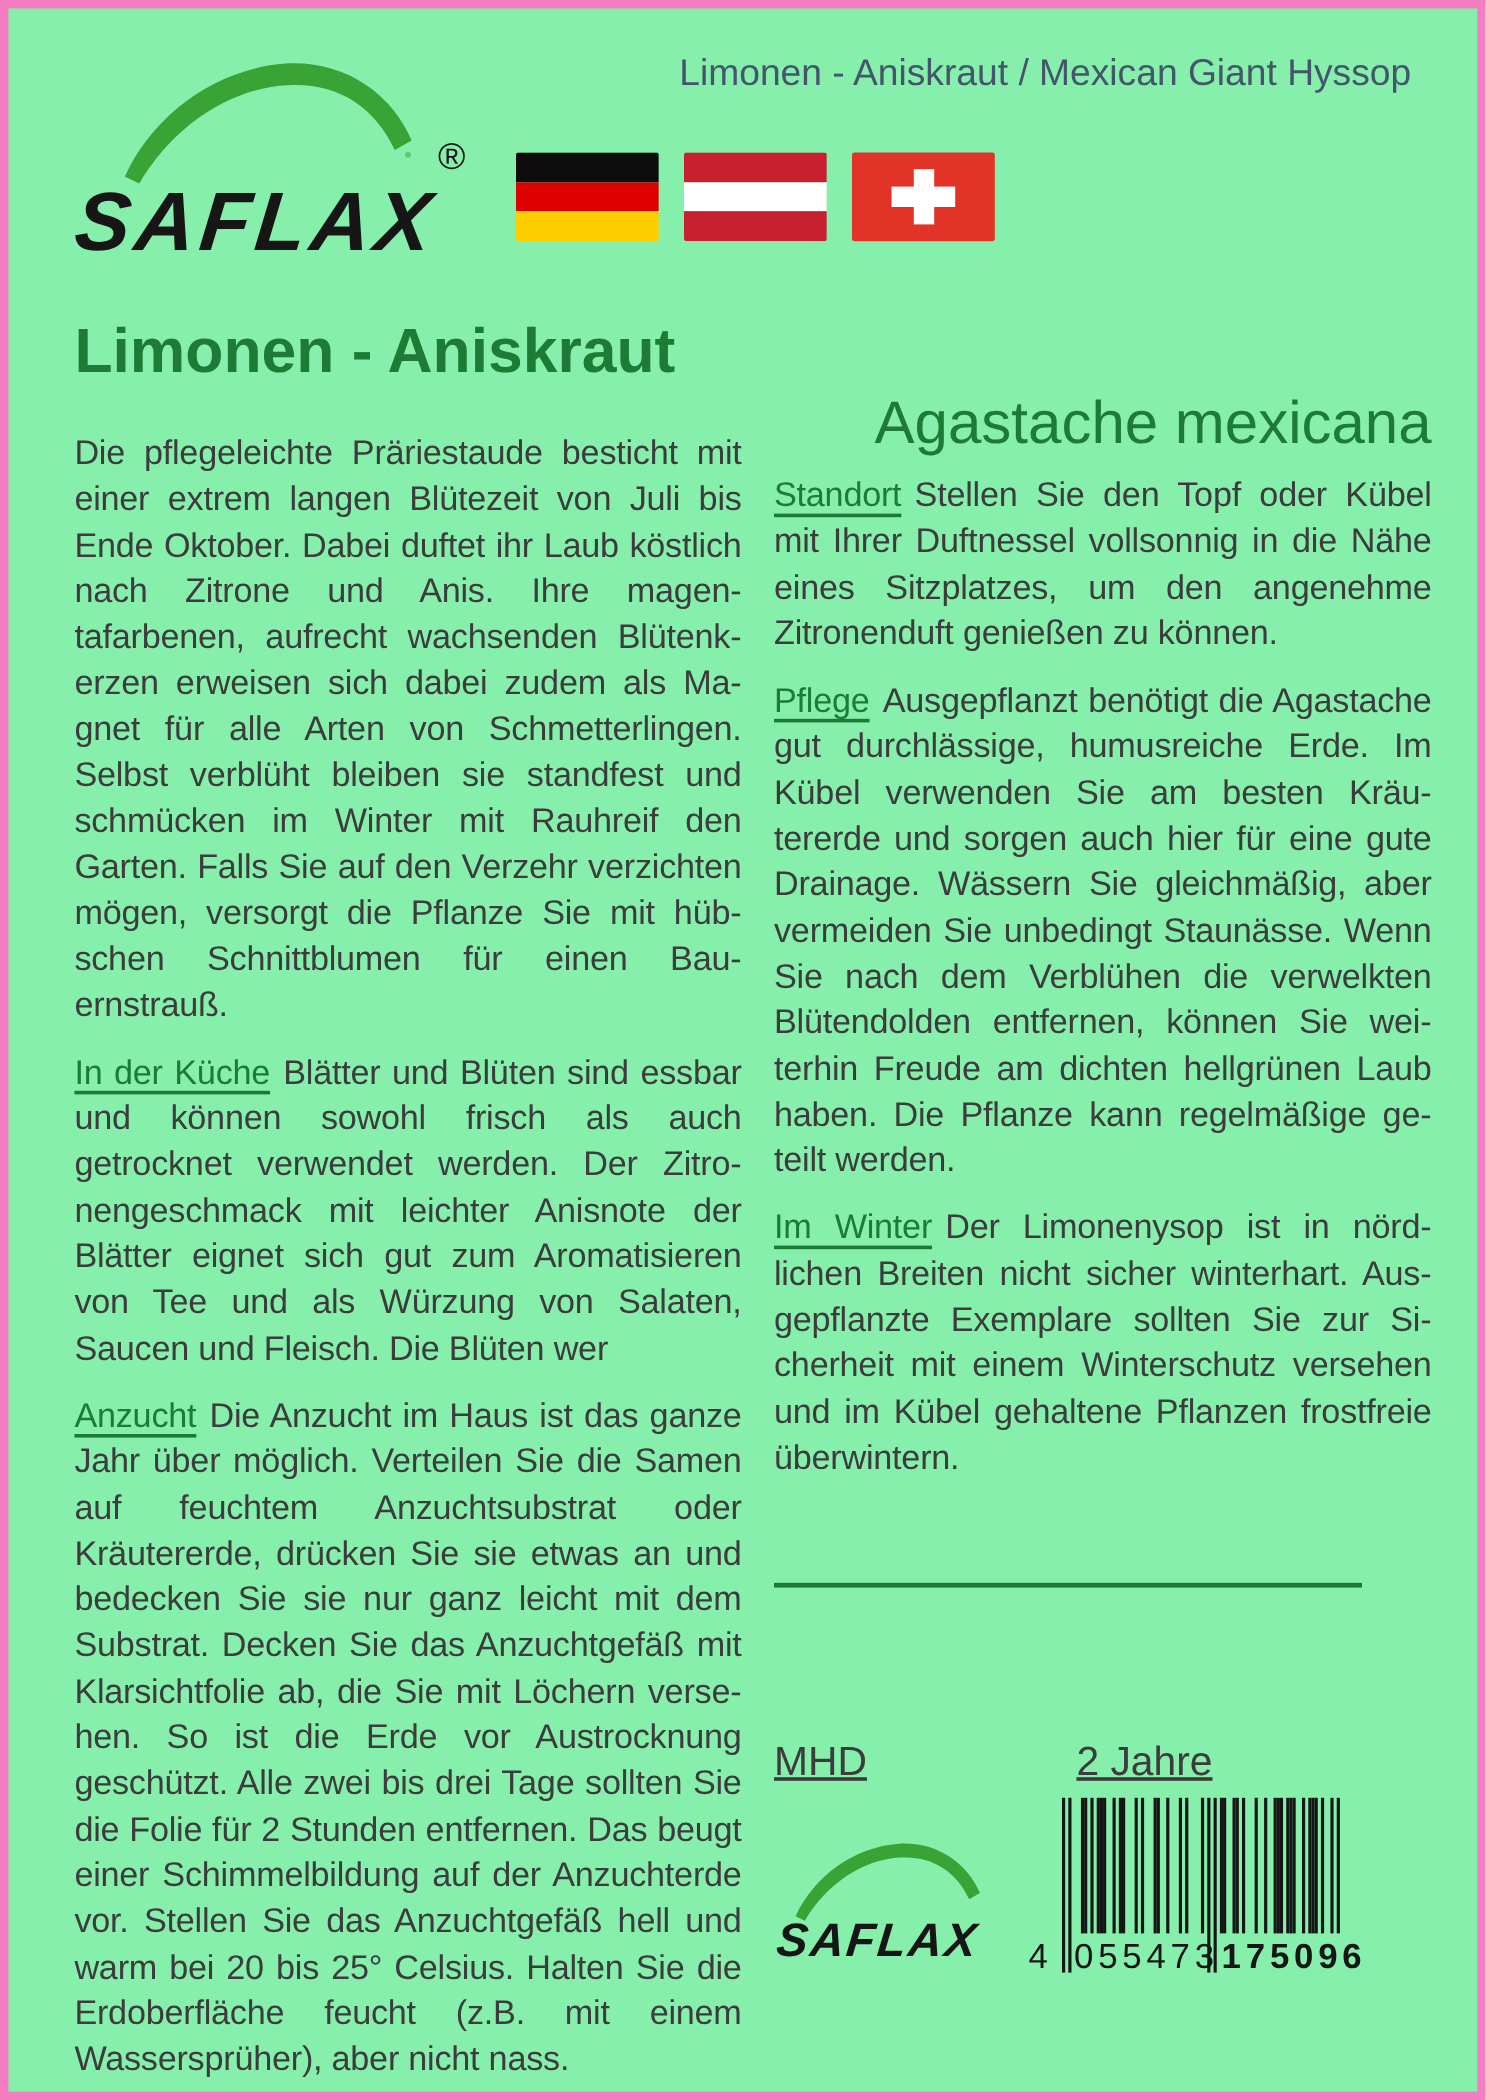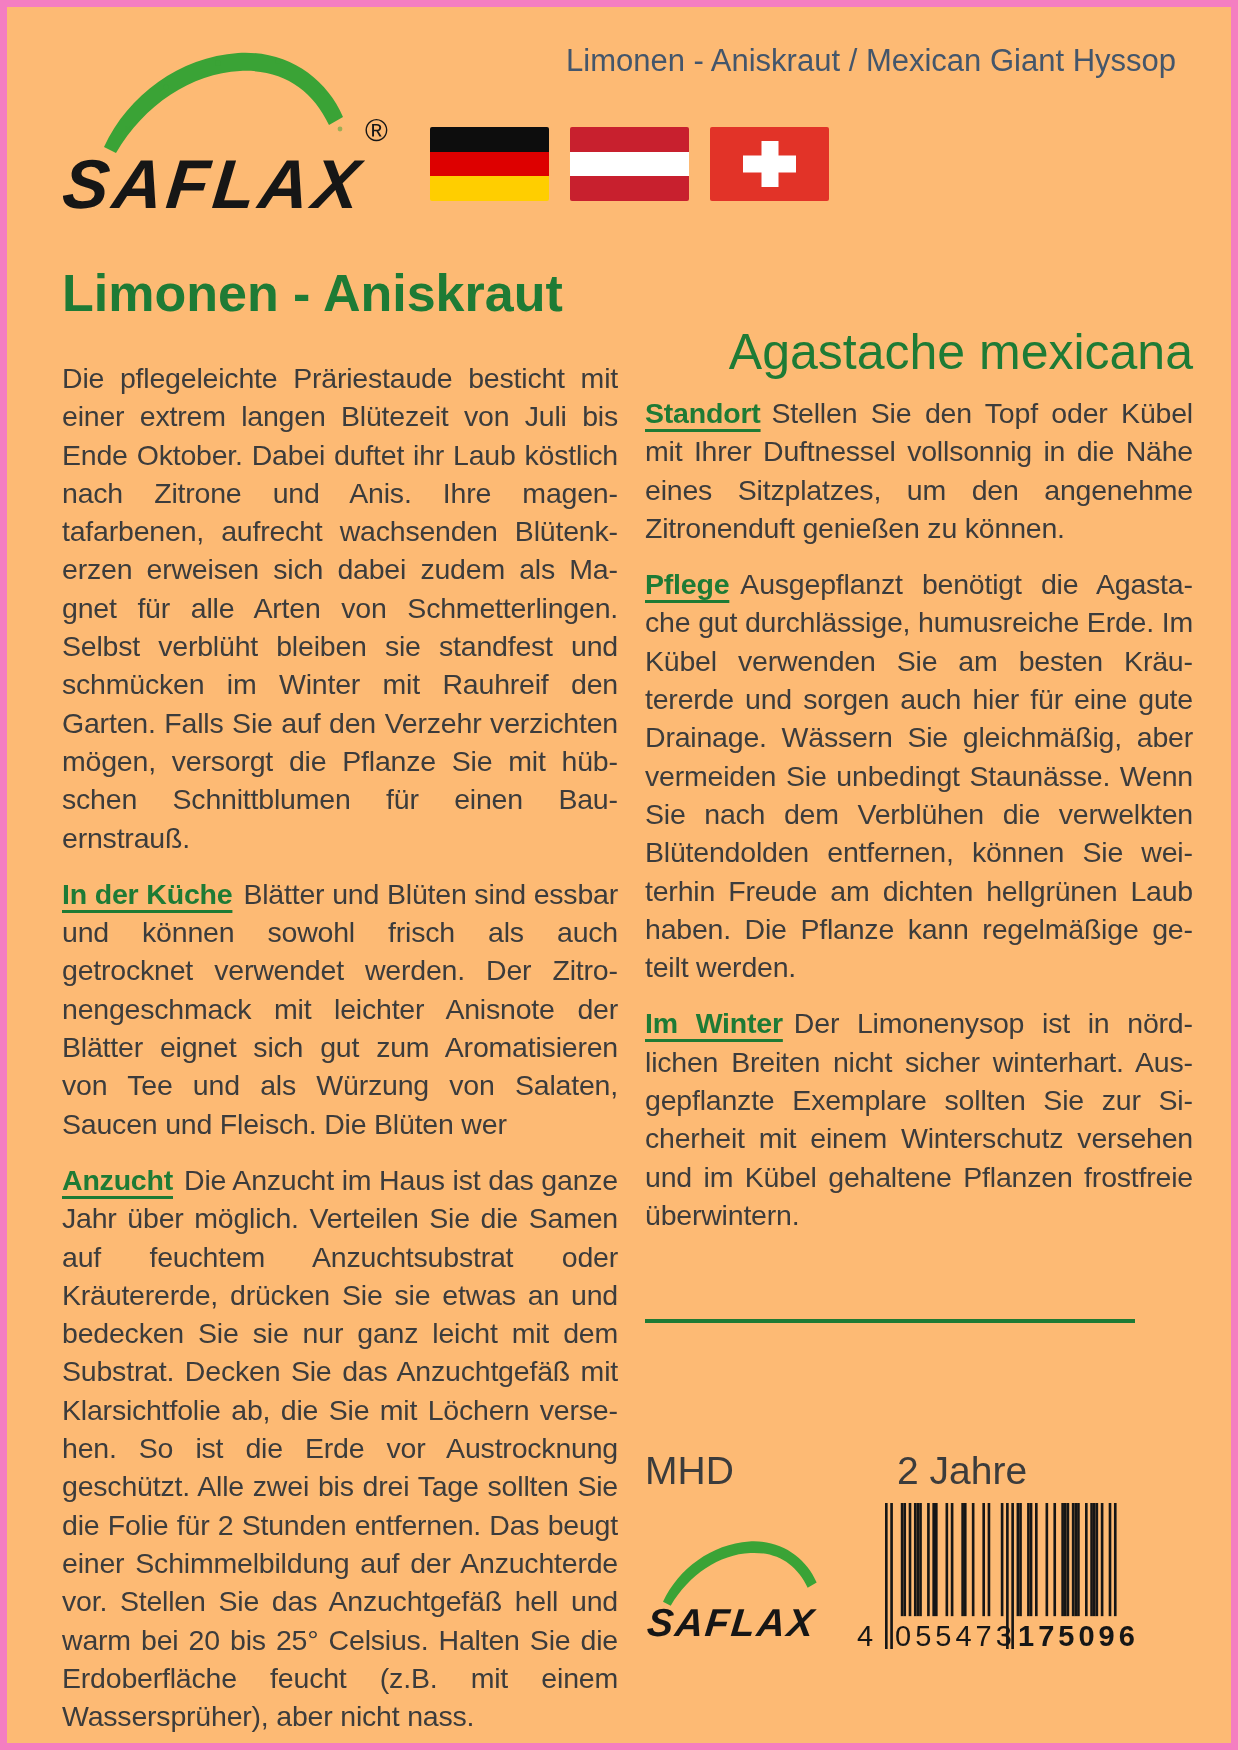--- a/index.html
+++ b/index.html
@@ -8,21 +8,21 @@
     --pink:#f47ec1;
     --logo-green:#3aa336;
     --ink:#3c3c3c;
   }
   html,body{margin:0;padding:0;background:#fff;}
   .page{
     position:relative;
     width:1238px;height:1750px;
     box-sizing:border-box;
     border:7px solid var(--pink);
-    background:#fdba74;
+    background:#86efac;
     font-family:"Liberation Sans",sans-serif;
     color:var(--ink);
     overflow:hidden;
   }
 
   
   .header-title{
     position:absolute;top:36px;right:55px;
     font-size:31px;color:var(--slate);
   }
@@ -64,31 +64,31 @@
     color:var(--green);margin:0 0 13px 0;
   }
   p.body{
     margin:0 0 18px 0;
     font-size:28.5px;line-height:38.3px;
     text-align:justify;letter-spacing:-0.2px;
     -webkit-hyphens:manual;hyphens:manual;
   }
   p.body:last-child{margin-bottom:0;}
   .sec{
-    color:var(--green);font-weight:bold;
+    color:var(--green);font-weight:normal;
     text-decoration:underline;
     text-decoration-thickness:3px;
     text-underline-offset:6px;
     margin-right:11px;
   }
 
   
   .bottom{position:absolute;left:638px;top:1312px;width:548px;}
   .divider{width:490px;height:4px;background:var(--green);}
-  .info{margin-top:126px;font-size:39px;color:var(--ink);}
+  .info{margin-top:126px;font-size:34px;color:var(--ink);text-decoration:underline;}
   .info-row{display:flex;margin-bottom:10px;}
   .info-label{width:252px;}
   .brandbar{display:flex;align-items:flex-end;margin-top:4px;}
   .logo-small{position:relative;width:200px;height:118px;flex:none;}
   .logo-small .arc{position:absolute;left:8px;top:0;width:182px;height:72px;}
   .logo-small .word{
     position:absolute;left:0;top:66px;
     font-size:39px;font-weight:bold;font-style:italic;
     letter-spacing:2px;color:#161616;
     transform:skewX(-6deg);transform-origin:left bottom;

